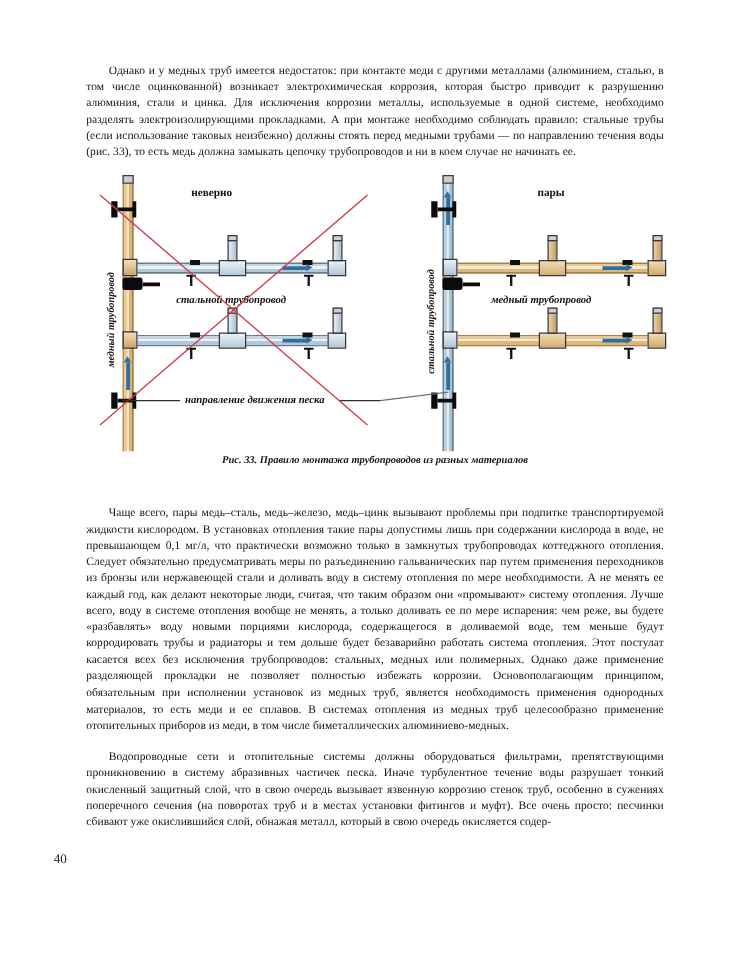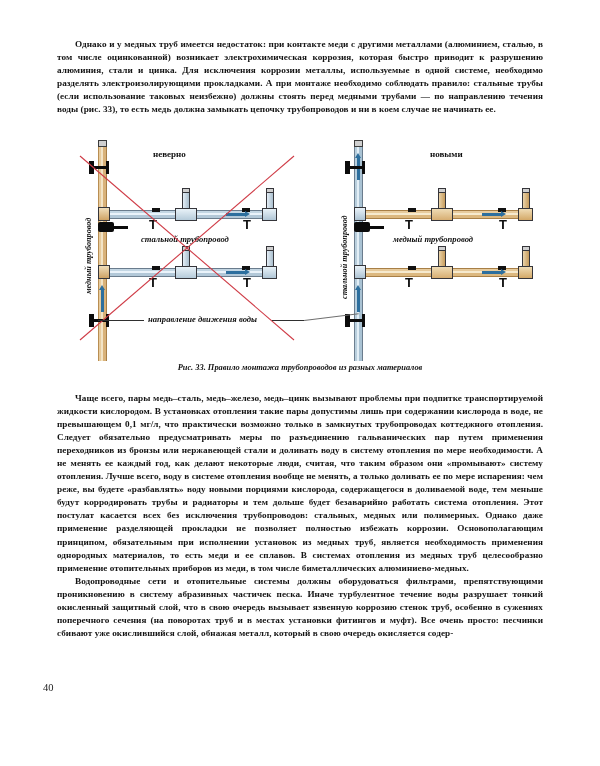--- a/index.html
+++ b/index.html
@@ -14,27 +14,27 @@
   .page{
     position:absolute;inset:0;
     padding:0;
   }
   .col{
     position:absolute;
     left:57px;width:486px;
     top:38px;
   }
   p.body{
-    margin:0;
+    margin:12px;
     font-size:9.2px;
     line-height:13.05px;
     text-align:justify;
     text-indent:18px;
     letter-spacing:0.04px;
-    font-weight:700;
+    font-weight:400;
     color:#141414;
   }
   
   .figure{
     position:absolute;
     left:48px;top:144px;
     width:505px;height:215px;
   }
   .fig-inner{position:absolute;inset:0;}
   .panel{position:absolute;top:0;height:215px;}
@@ -244,21 +244,21 @@
         <div class="hlabel" style="left:93px;top:90px;">стальной трубопровод</div>
 
         <svg class="xcross" viewBox="0 0 262 215" preserveAspectRatio="none">
           <line x1="32" y1="12" x2="246" y2="196" stroke="#cf3b46" stroke-width="1.1"></line>
           <line x1="246" y1="12" x2="32" y2="196" stroke="#cf3b46" stroke-width="1.1"></line>
         </svg>
       </div>
 
       <div class="panel right">
 
-        <div class="hdr r">новыми</div>
+        <div class="hdr r">пары</div>
 
         <div class="riser steel"></div>
         <div class="riser-cap" style="left:44px;top:-4px;"></div>
 
         <div class="varrow" style="left:47px;top:14px;height:22px;"></div>
         <div class="tick" style="left:35px;top:17px;">
           <div class="blk" style="left:0;top:0;"></div>
           <div class="bar"></div>
           <div class="barend"></div>
         </div>
@@ -297,21 +297,21 @@
         <div class="tick" style="left:35px;top:170px;">
           <div class="blk" style="left:0;top:0;"></div>
           <div class="bar"></div>
           <div class="barend"></div>
         </div>
 
         <div class="vlabel" style="left:30px;top:155px;">стальной трубопровод</div>
         <div class="hlabel" style="left:83px;top:90px;">медный трубопровод</div>
       </div>
 
-      <div class="hlabel" style="left:100px;top:170px;">направление движения воды</div>
+      <div class="hlabel" style="left:100px;top:170px;">направление движения песка</div>
       <div class="leader" style="left:50px;top:176px;width:46px;"></div>
       <div class="leader" style="left:224px;top:176px;width:32px;"></div>
       <div class="leaderd" style="left:256px;top:176px;width:55px;transform:rotate(-7deg);"></div>
 
     </div>
   </div>
 
   <div class="caption">Рис. 33. Правило монтажа трубопроводов из разных материалов</div>
 
   <div class="after">

